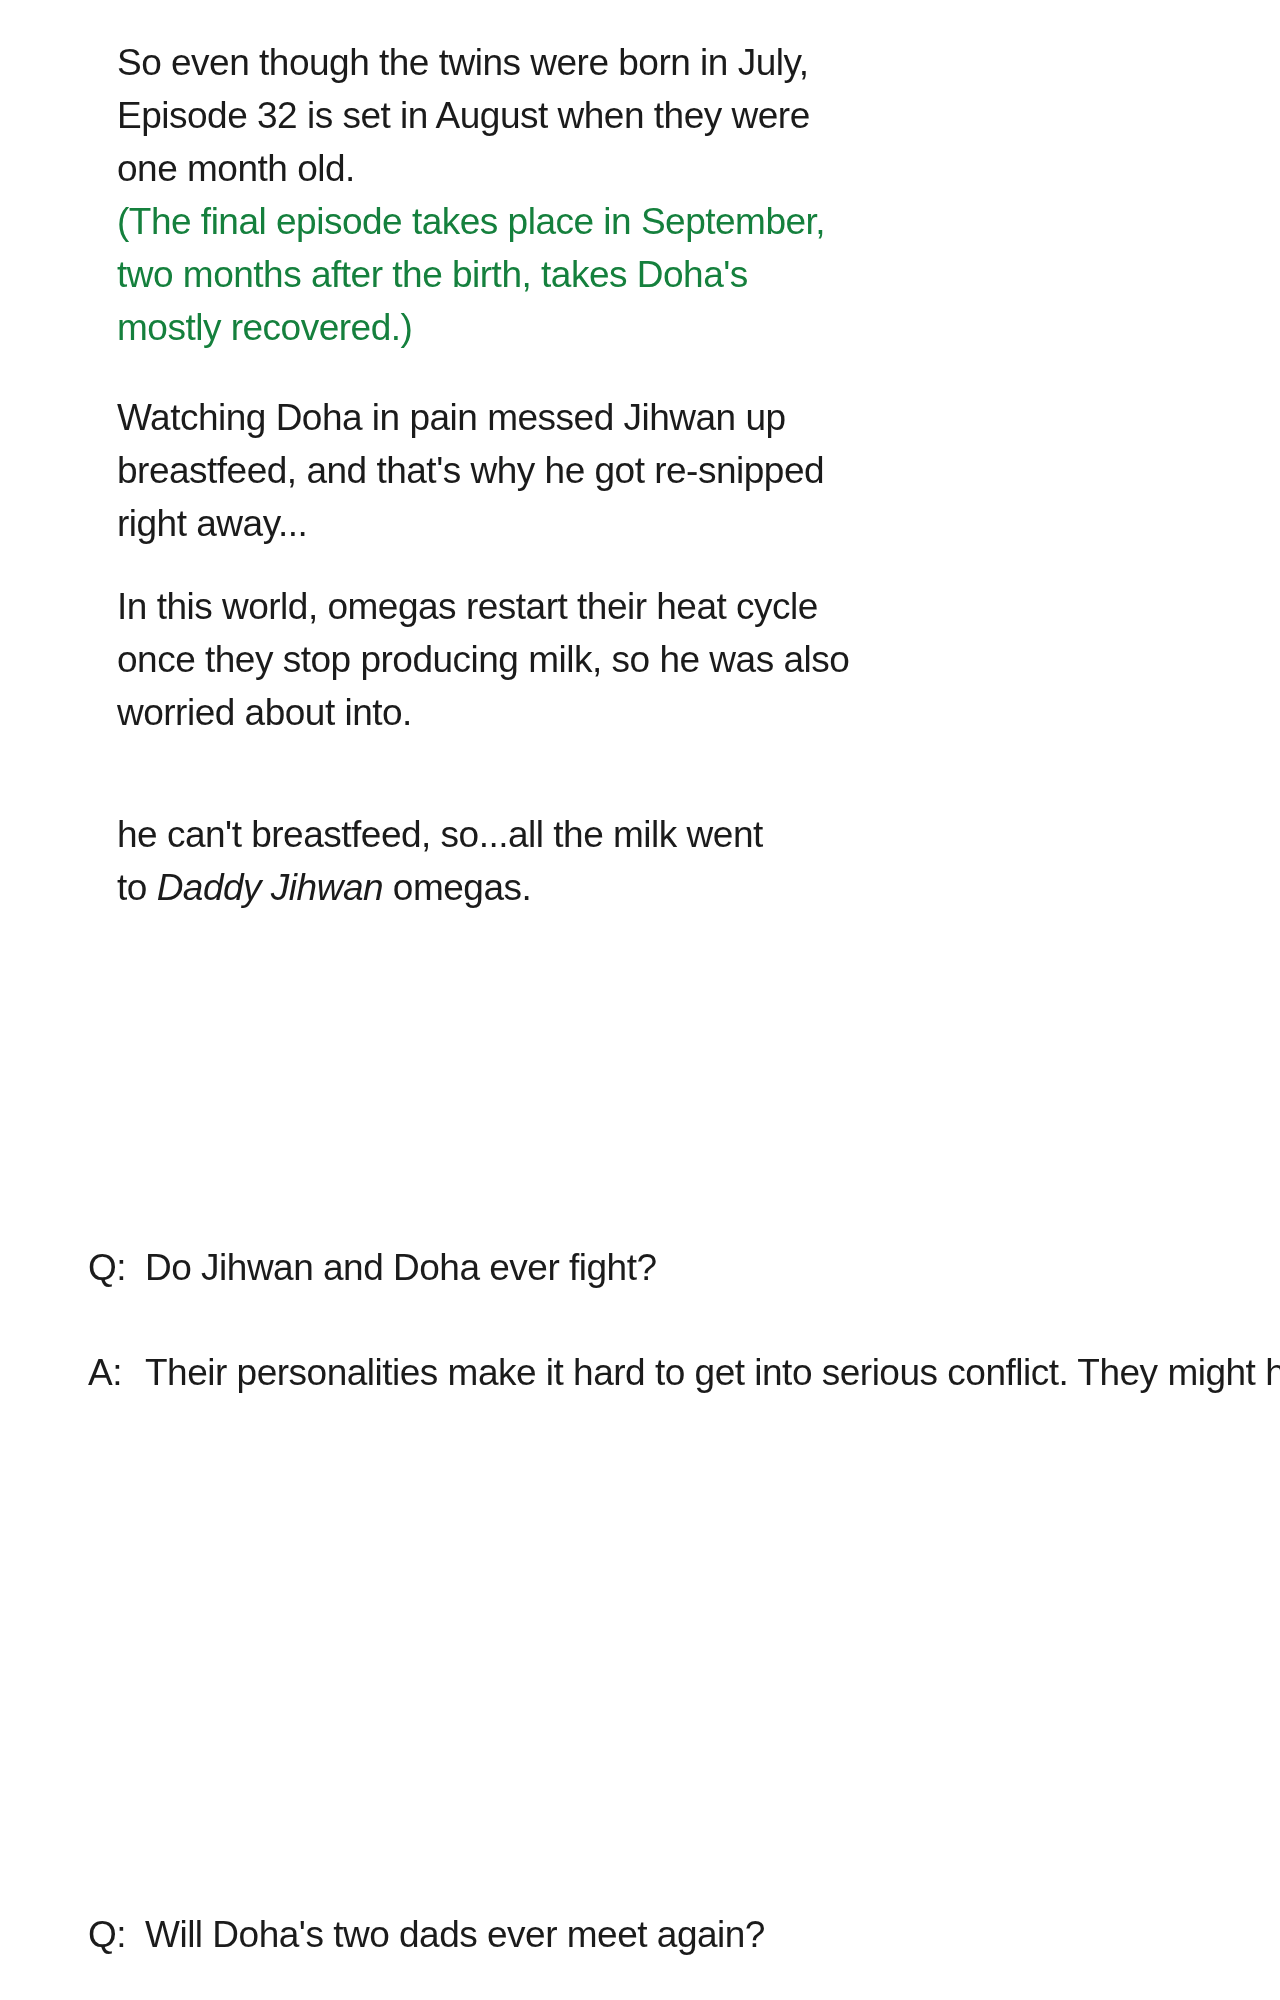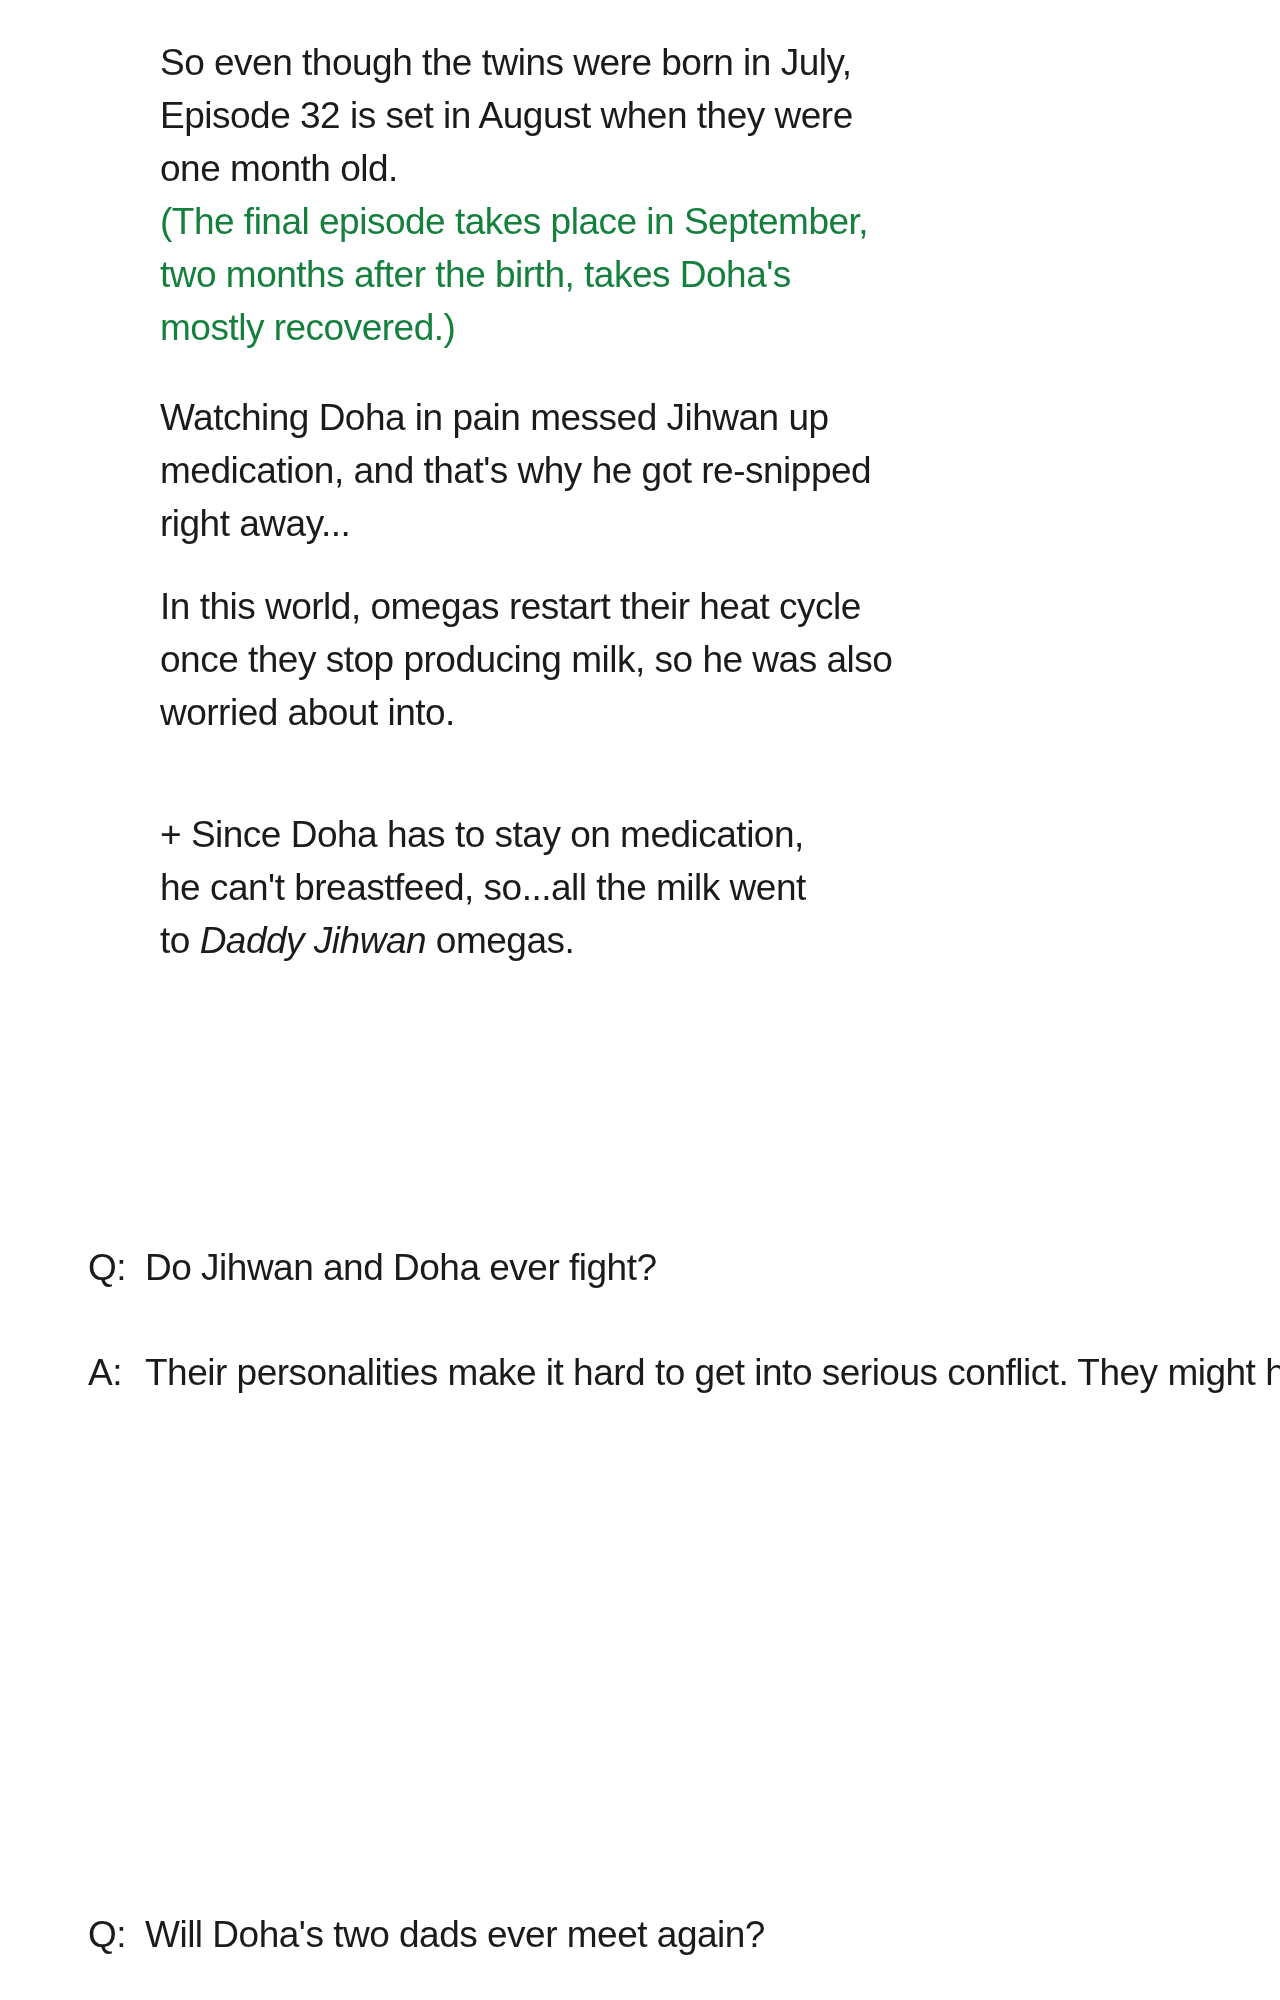--- a/index.html
+++ b/index.html
@@ -18,21 +18,20 @@
   .text-block {
     position: absolute;
     left: 117px;
     font-size: 37px;
     line-height: 53px;
     letter-spacing: -0.5px;
     white-space: nowrap;
   }
   .text-block .line {
     display: block;
-    margin-left: 43px;
   }
   .muted .line,
   .line.muted {
     color: #15803d;
   }
   .qa {
     position: absolute;
     left: 88px;
     display: flex;
     align-items: flex-start;
@@ -67,32 +66,31 @@
   <span class="line">So even though the twins were born in July,</span>
   <span class="line">Episode 32 is set in August when they were</span>
   <span class="line">one month old.</span>
   <span class="line muted">(The final episode takes place in September,</span>
   <span class="line muted">two months after the birth, takes Doha's</span>
   <span class="line muted">mostly recovered.)</span>
 </div>
 
 <div class="text-block" id="block-watch">
   <span class="line">Watching Doha in pain messed Jihwan up</span>
-  <span class="line">medication, and that's why he got re-snipped</span>
+  <span class="line">breastfeed, and that's why he got re-snipped</span>
   <span class="line">right away...</span>
 </div>
 
 <div class="text-block" id="block-world">
   <span class="line">In this world, omegas restart their heat cycle</span>
   <span class="line">once they stop producing milk, so he was also</span>
   <span class="line">worried about into.</span>
 </div>
 
 <div class="text-block" id="block-since">
-  <span class="line">+ Since Doha has to stay on medication,</span>
   <span class="line">he can't breastfeed, so...all the milk went</span>
   <span class="line"><span>to </span><i class="emph">Daddy Jihwan</i><span> omegas.</span></span>
 </div>
 
 <div class="qa" id="qa-q1">
   <span class="prefix">Q:</span>
   <div class="lines">
     <span class="line">Do Jihwan and Doha ever fight?</span>
   </div>
 </div>

